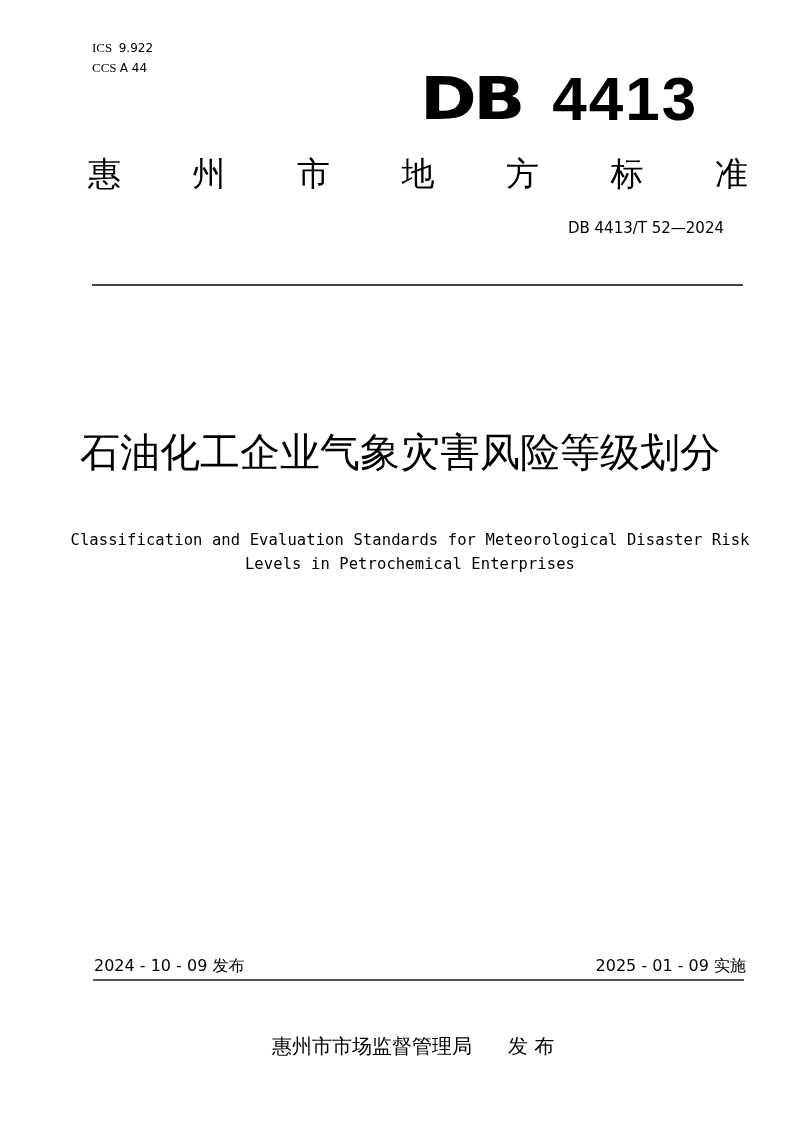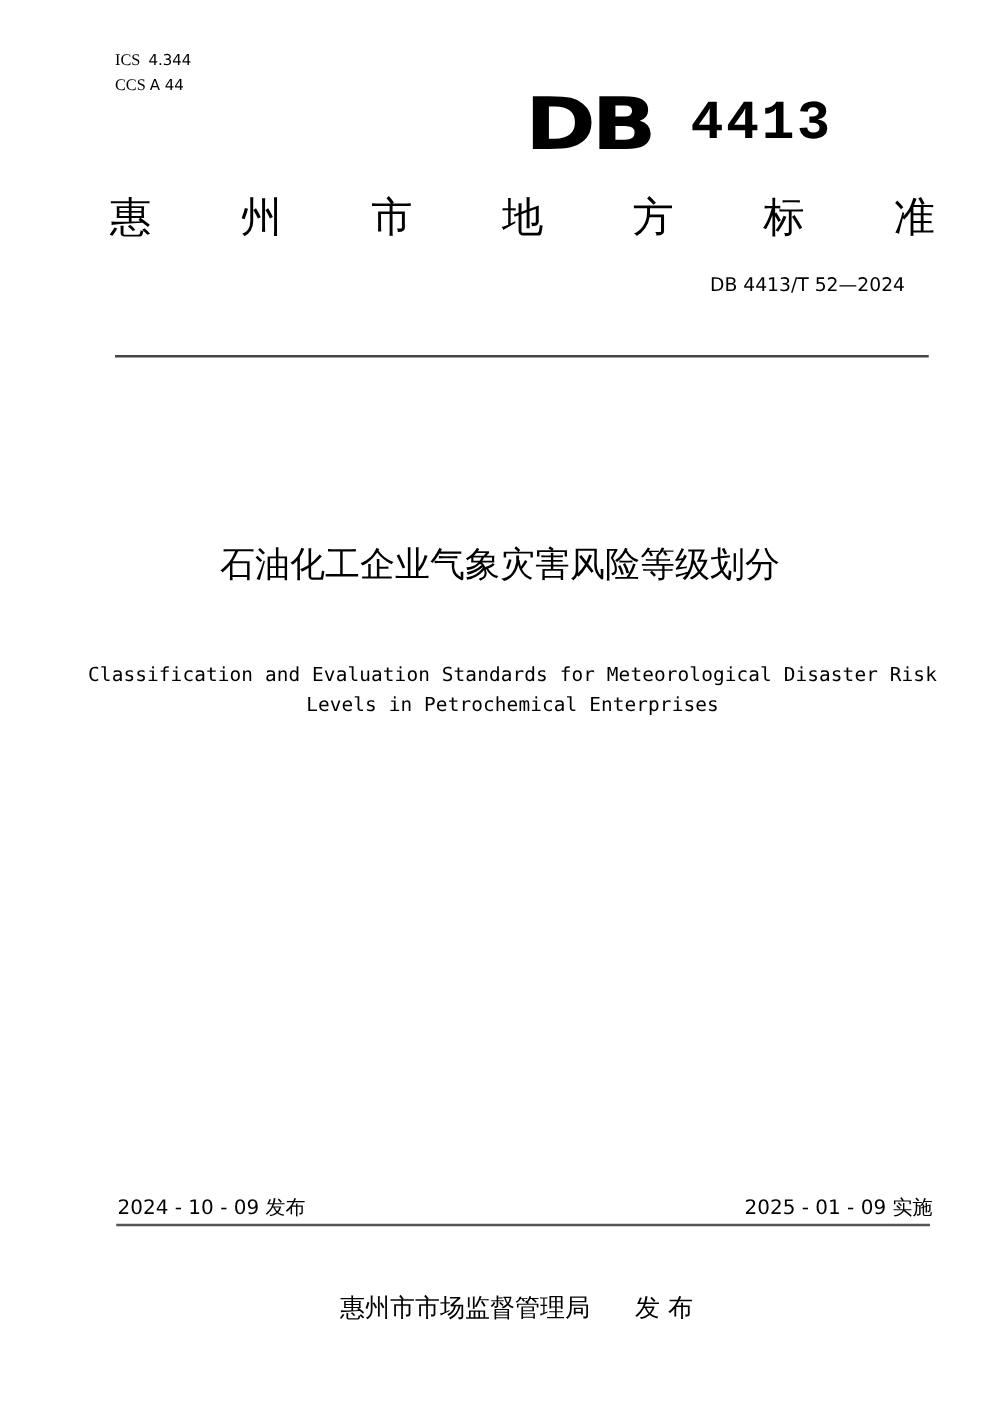--- a/index.html
+++ b/index.html
@@ -39,23 +39,23 @@
       font-family: "DejaVu Sans", sans-serif;
       font-weight: bold;
       font-size: 58px;
       line-height: 58px;
       letter-spacing: -3px;
       transform: scaleX(1.18);
       transform-origin: left bottom;
       margin-right: 18px;
     }
     .db-num {
-      font-family: Liberation Mono, monospace;
+      font-family: Liberation Sans, sans-serif;
       font-weight: bold;
-      font-size: 44px;
+      font-size: 62px;
       line-height: 58px;
       letter-spacing: 2px;
       text-align: right;
     }
 
     .local-std {
       left: 88px;
       top: 152px;
       width: 660px;
       display: flex;
@@ -79,21 +79,21 @@
       width: 651px;
       height: 2px;
       background: #444;
     }
 
     .title-cn {
       left: 0;
       width: 800px;
       top: 431px;
       text-align: center;
-      font-size: 28px;
+      font-size: 40px;
       line-height: 42px;
     }
     .title-cn .line { display: block; }
 
     .title-en {
       left: 0;
       width: 820px;
       top: 528px;
       text-align: center;
       font-family: "DejaVu Sans Mono", monospace;
@@ -126,21 +126,21 @@
       font-size: 20px;
       line-height: 24px;
       display: flex;
       gap: 36px;
     }
   </style>
 </head>
 <body>
 
 <div class="abs ics-block">
-  <div class="row"><span>ICS</span>  <span class="mono">4.344</span></div>
+  <div class="row"><span>ICS</span>  <span class="mono">9.922</span></div>
   <div class="row"><span>CCS</span> <span class="mono">A 44</span></div>
 </div>
 
 <div class="abs db-code">
   <span class="db-letters">DB</span>
   <span class="db-num">4413</span>
 </div>
 
 <div class="abs local-std">
   <span>惠</span>

